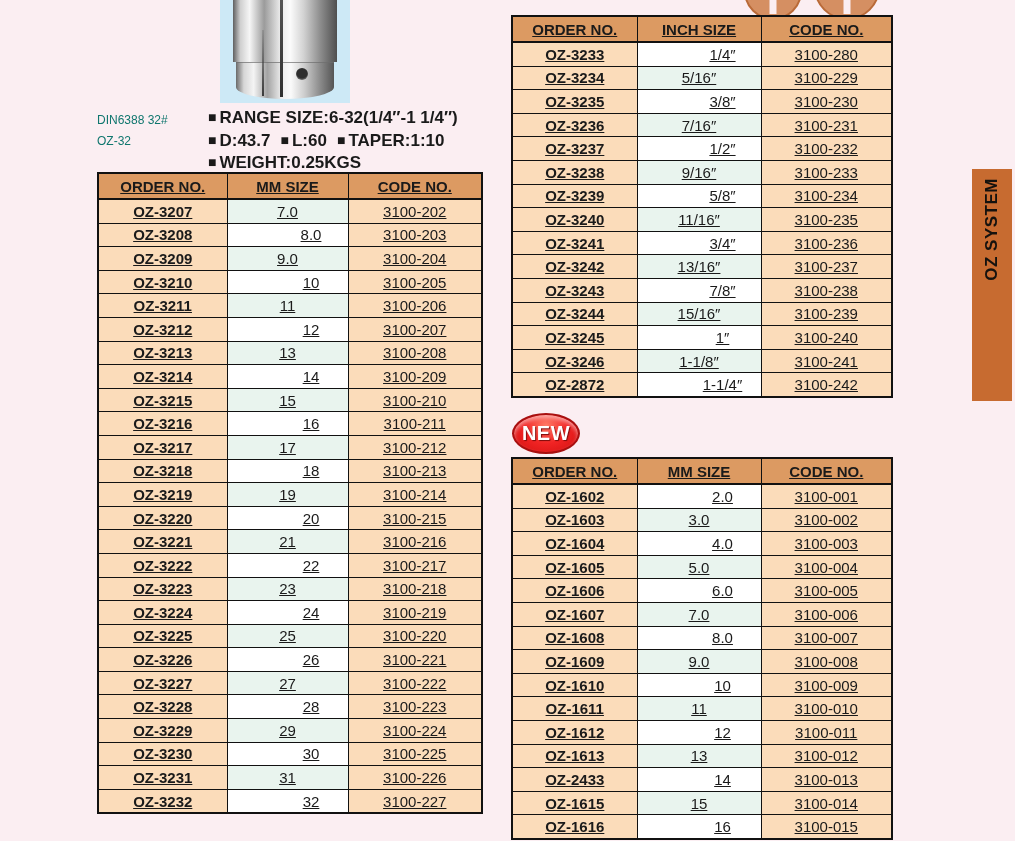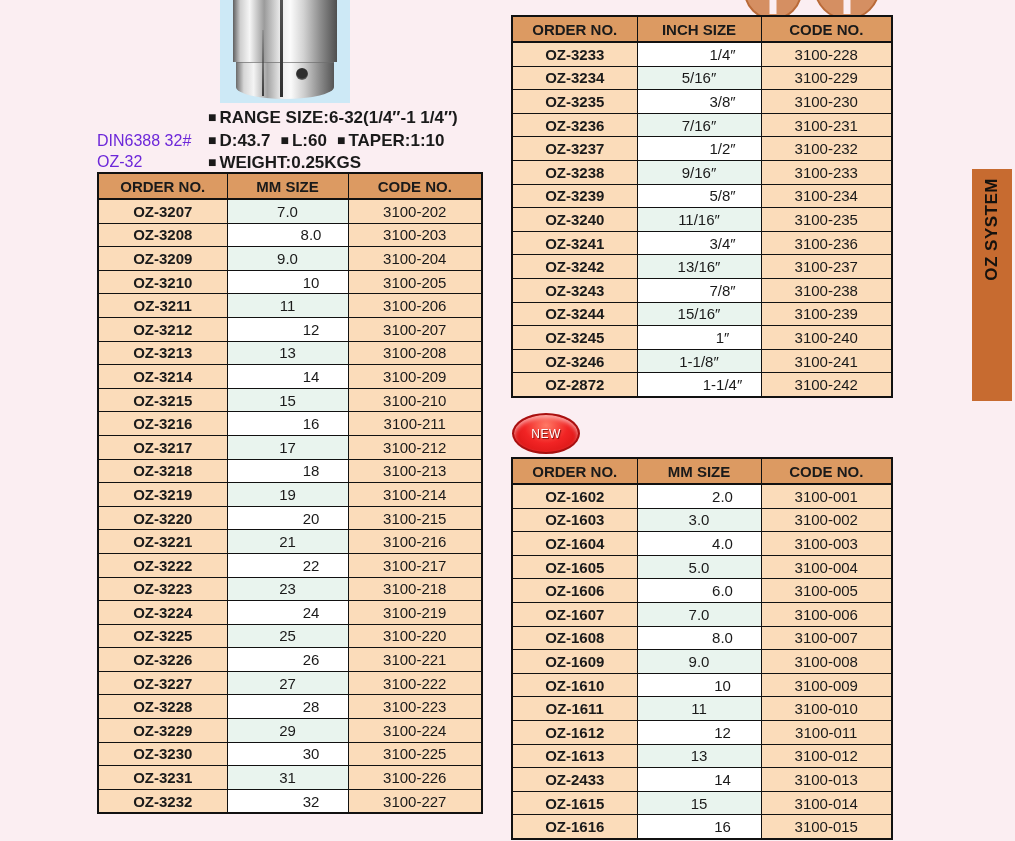--- a/index.html
+++ b/index.html
@@ -29,39 +29,39 @@
     border-radius:0 0 50% 50% / 0 0 12px 12px;
   }
   .slit-a{ position:absolute; left:42px; top:30px; width:2px; height:66px;
     background:linear-gradient(180deg,rgba(40,40,40,.15),#3a3a3a); }
   .slit-b{ position:absolute; left:60px; top:0; width:3px; height:97px;
     background:linear-gradient(180deg,#555,#2e2e2e); }
   .hole{ position:absolute; left:76px; top:68px; width:12px; height:12px; border-radius:50%;
     background:radial-gradient(circle at 50% 40%,#2e2e2e 55%,#6f6f6f 75%,#e8e8e8 100%); }
 
   
-  .model{ position:absolute; left:97px; top:110px; font-size:16px; line-height:21px; color:#6d28d9;margin-top:20px; }
+  .model{ position:absolute; left:97px; top:110px; font-size:12px; line-height:21px; color:#0f766e; }
   .specs{ position:absolute; left:208px; top:107px; font-size:17px; font-weight:bold; line-height:21.5px; }
   .bullet-line{ white-space:nowrap; }
   .bullet-item{ margin-right:10px; }
   .bullet-item:last-child{ margin-right:0; }
   .sq{ font-size:14px; margin-right:3px; position:relative; top:-1px; }
 
   .new-block{ position:absolute; left:594px; top:410px; font-size:17px; font-weight:bold; line-height:21.5px; }
   .badge-new{ position:absolute; left:512px; top:413px; width:64px; height:37px;
     border-radius:50%;
     background:radial-gradient(ellipse at 50% 28%,#ff7a66 0%,#f12424 48%,#cf0f0f 100%);
     border:2px solid #a81010;
     display:flex; align-items:center; justify-content:center;
-    color:#fff; font-weight:normal; font-size:12px; letter-spacing:.5px;
+    color:#fff; font-weight:bold; font-size:20px; letter-spacing:.5px;
     text-shadow:1px 1px 1px #7d0b0b; box-shadow:inset 0 3px 4px rgba(255,255,255,.55);
   }
 
   
-  .tblwrap{ position:absolute; }
+  .tblwrap{ position:absolute;text-decoration:underline; }
   .tbl-left{ left:97px; top:172px; width:384px; }
   .tbl-rtop{ left:511px; top:15px; width:380px; }
   .tbl-rbot{ left:511px; top:457px; width:380px; }
   table.data{ border-collapse:collapse; table-layout:fixed; width:100%;
     border:2px solid #111; font-size:15px; }
   table.data th{ background:#dc9a62; font-weight:bold; height:24px;
     border:1px solid #111; border-bottom:2px solid #111; padding:0; text-align:center; }
   table.data td{ border:1px solid #111; height:22.6px; padding:0; text-align:center; }
   td.col-order{ background:#fbdcba; font-weight:bold; }
   td.col-code{ background:#fbdcba; }
@@ -272,21 +272,21 @@
           <tr>
             <th>ORDER NO.</th>
             <th>INCH SIZE</th>
             <th>CODE NO.</th>
           </tr>
         </thead>
       <tbody>
           <tr>
             <td class="col-order">OZ-3233</td>
             <td class="col-size white">1/4″</td>
-            <td class="col-code">3100-228</td>
+            <td class="col-code">3100-280</td>
           </tr>
           <tr>
             <td class="col-order">OZ-3234</td>
             <td class="col-size green">5/16″</td>
             <td class="col-code">3100-229</td>
           </tr>
           <tr>
             <td class="col-order">OZ-3235</td>
             <td class="col-size white">3/8″</td>
             <td class="col-code">3100-230</td>

